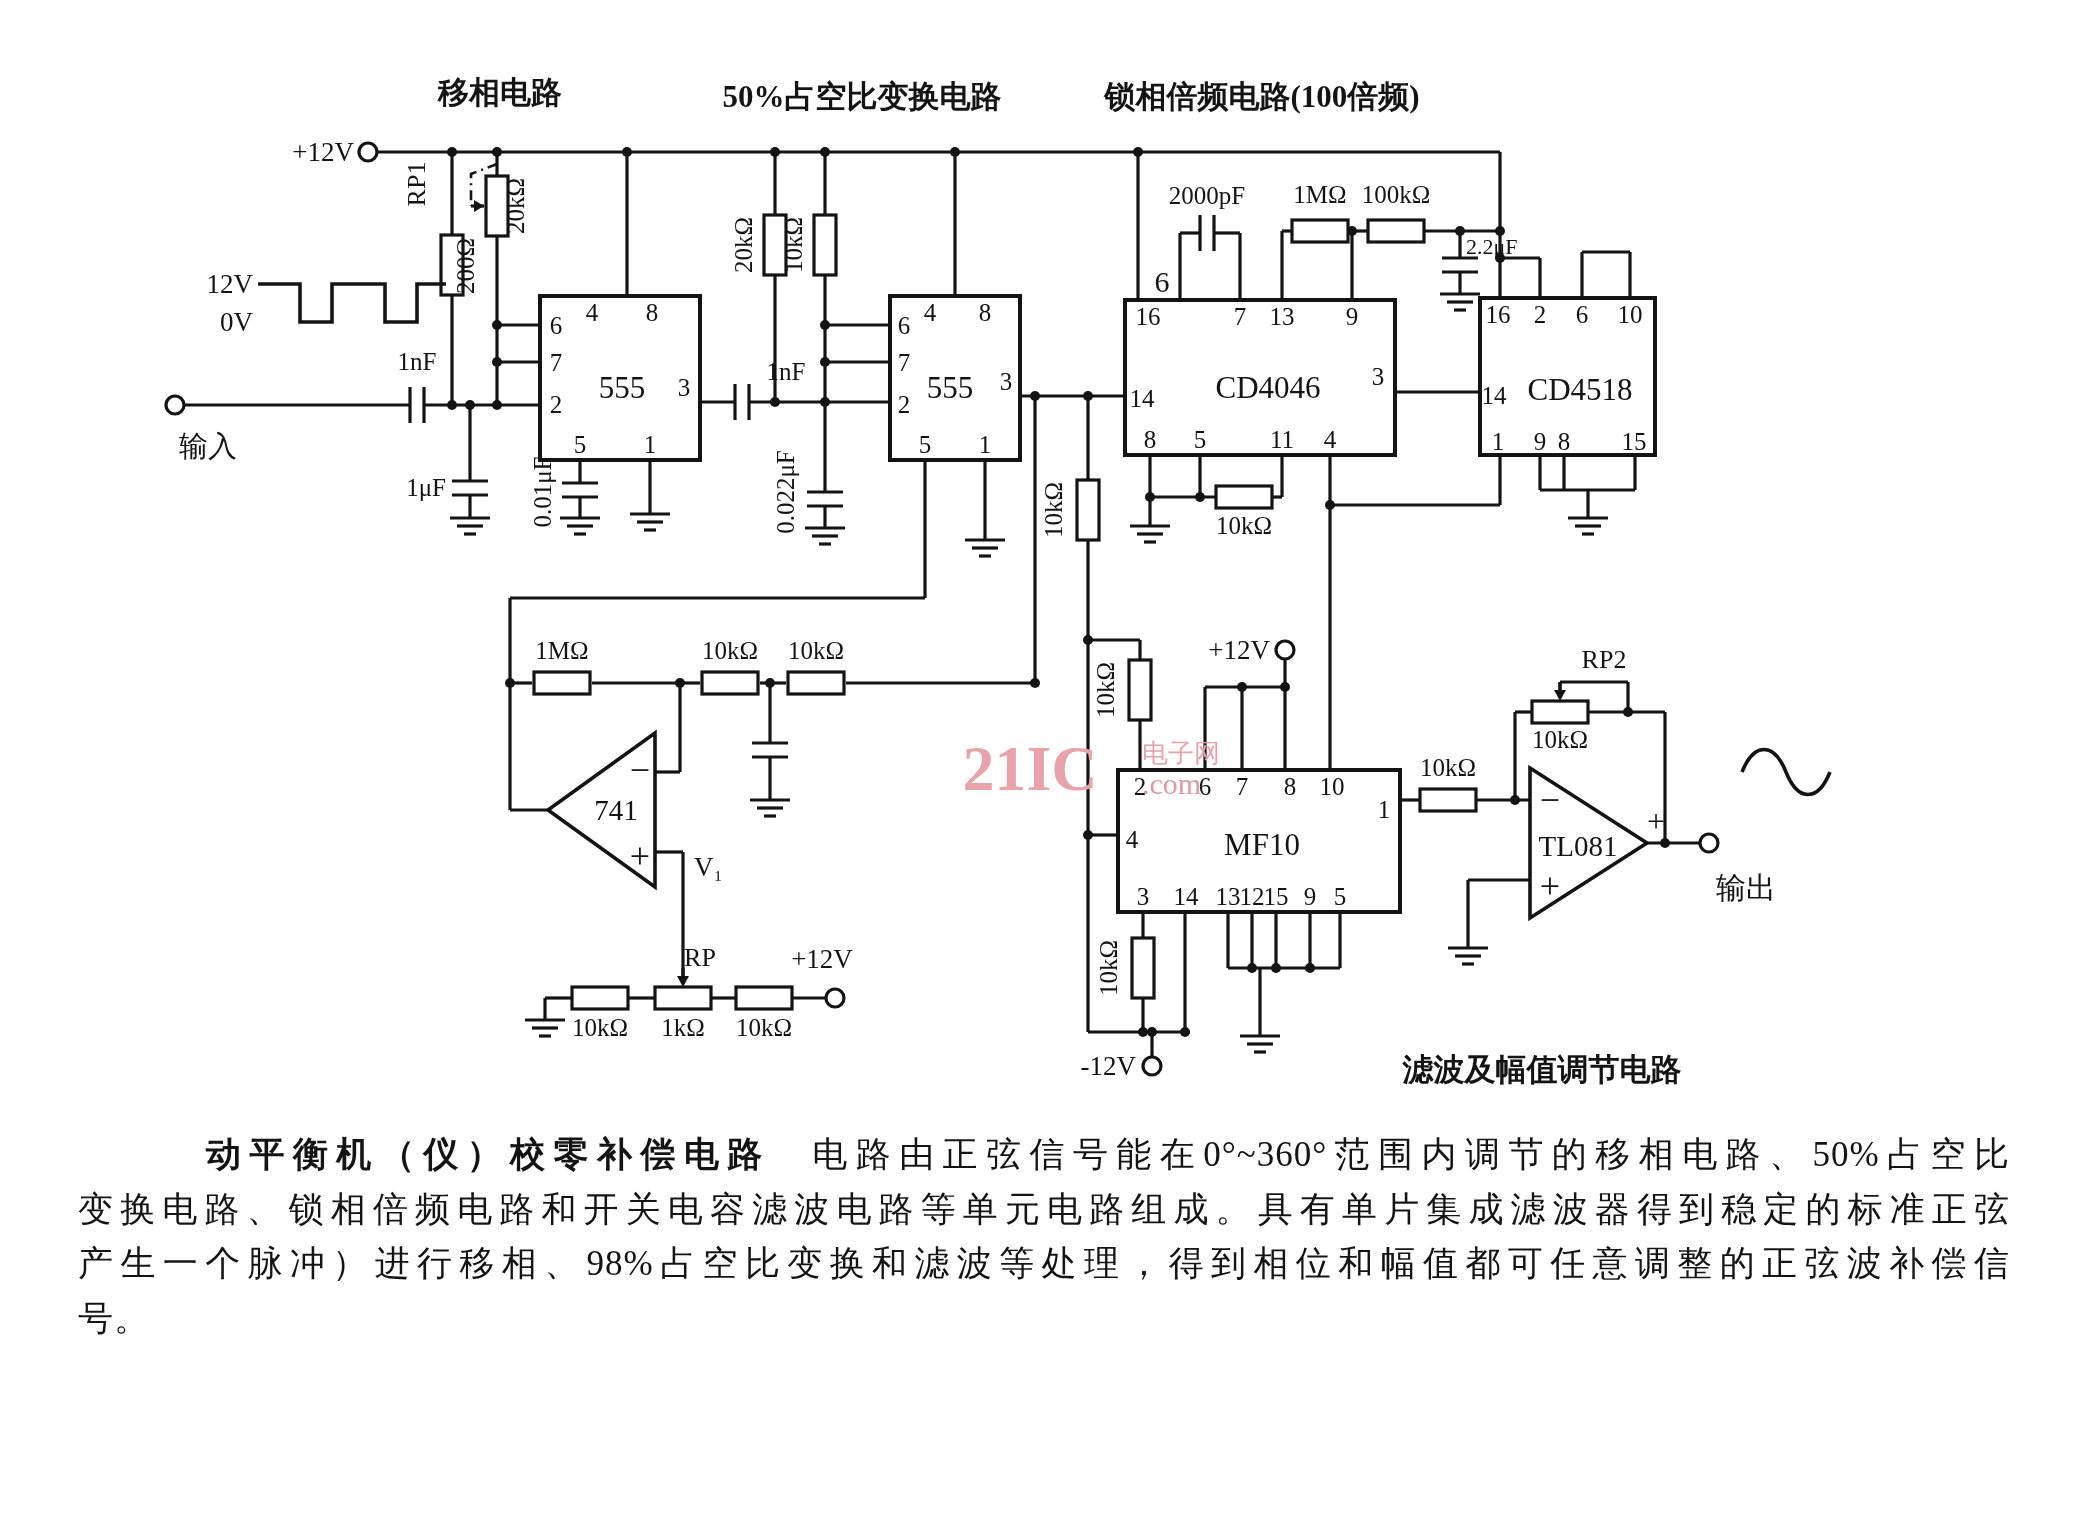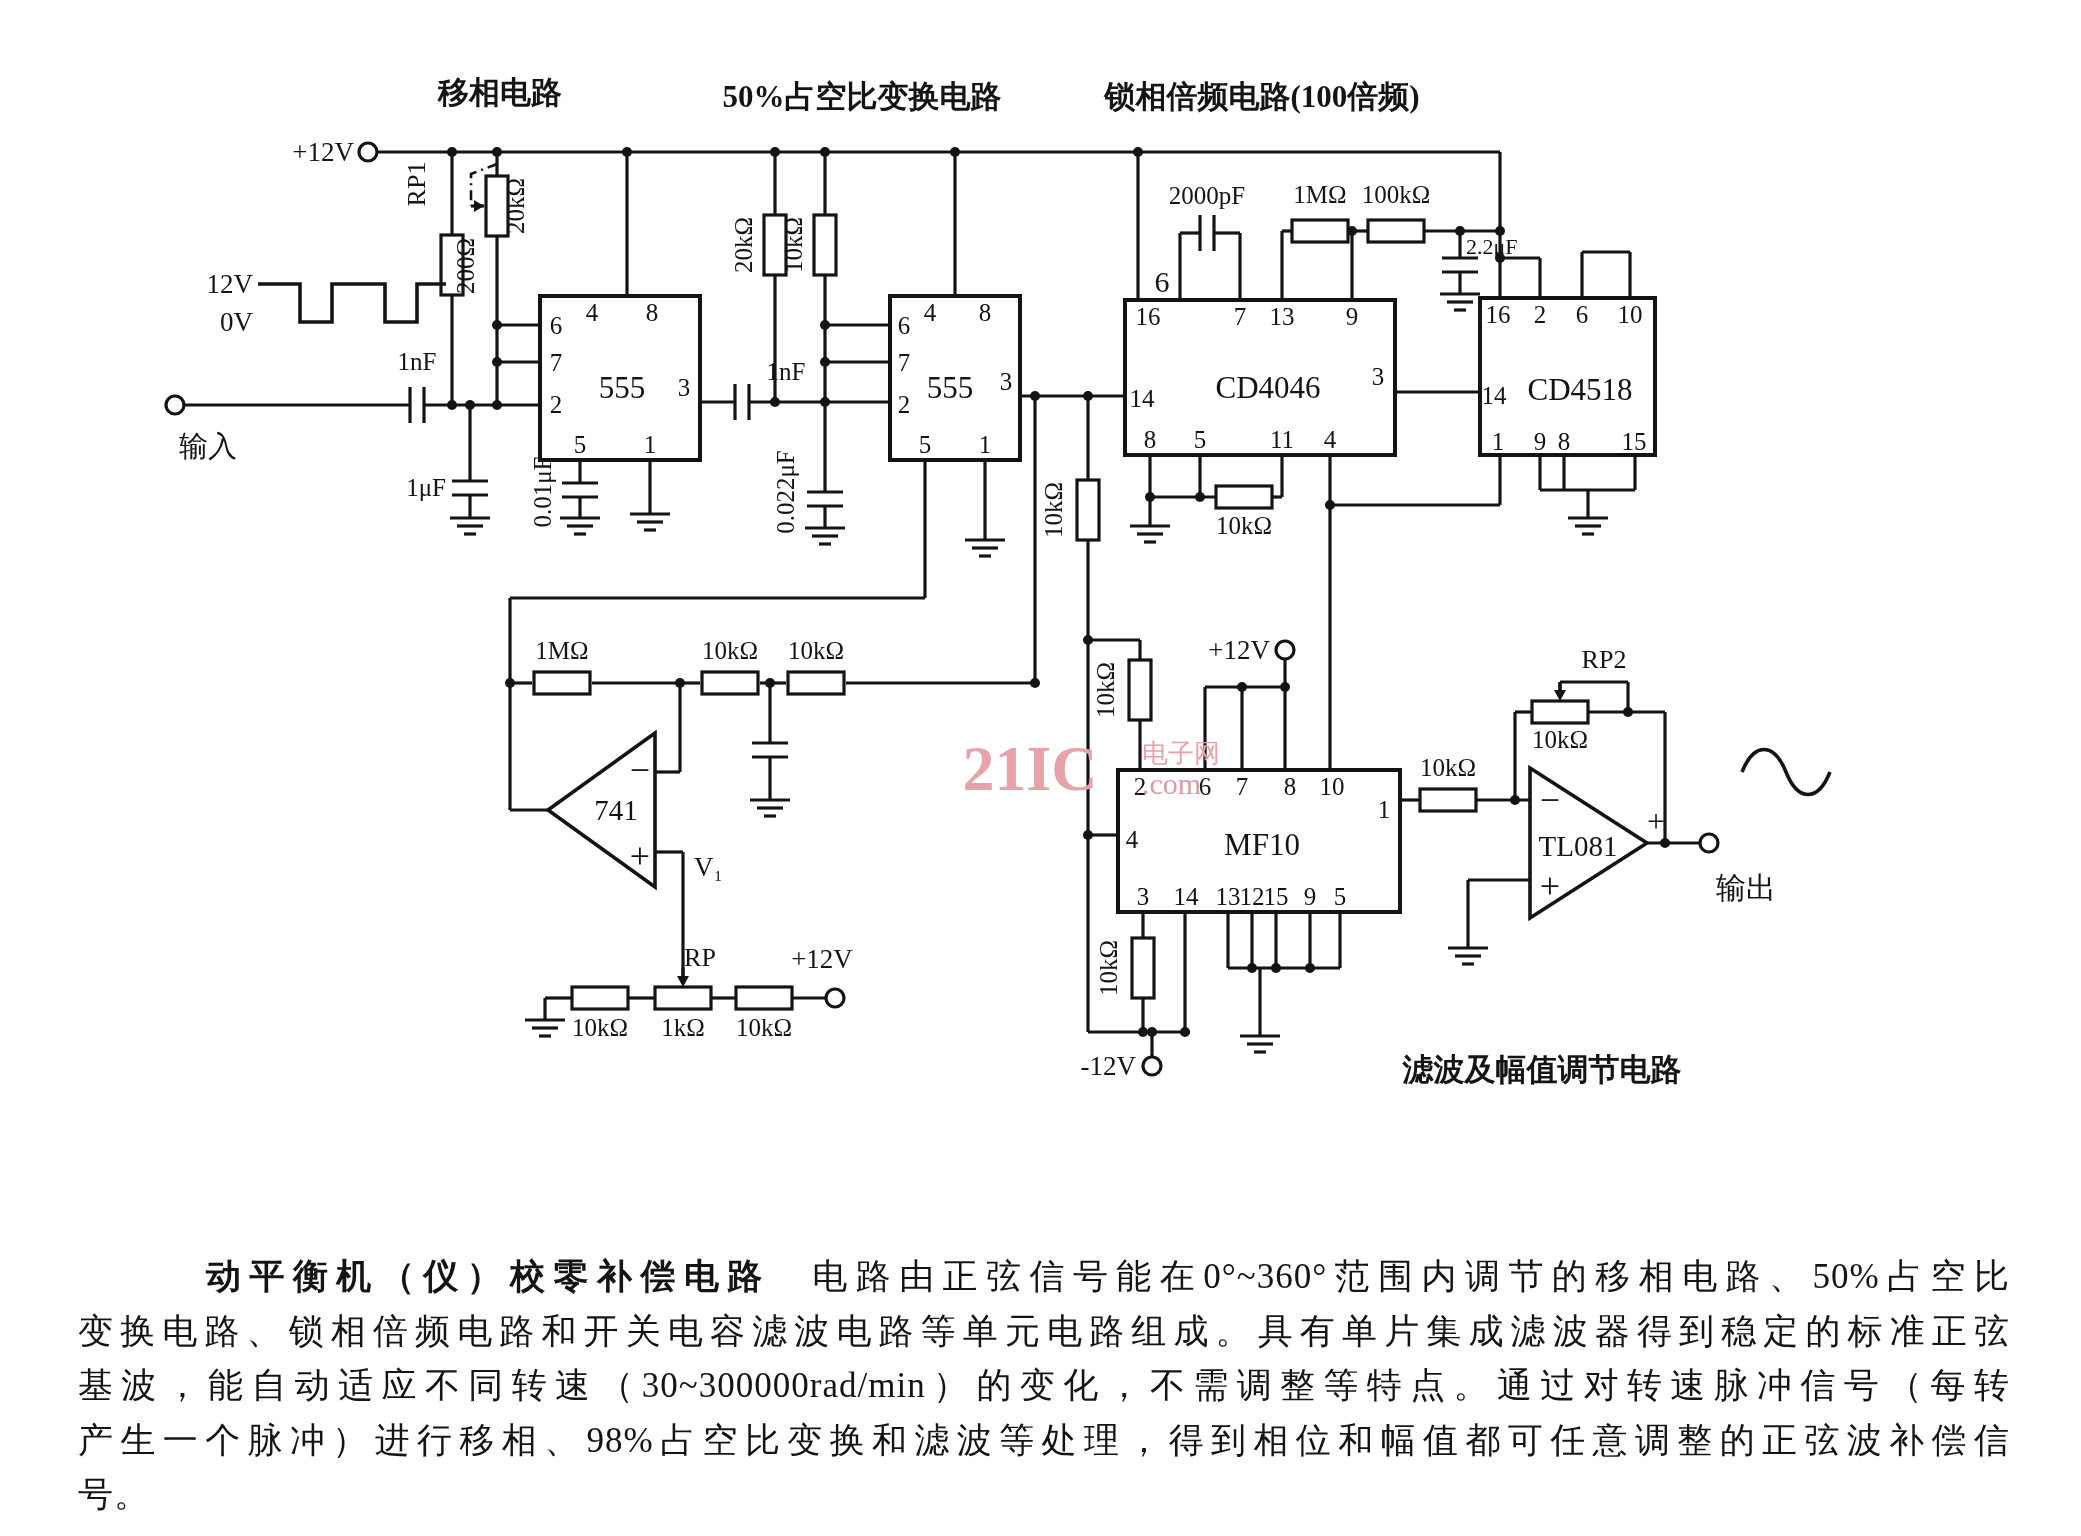--- a/index.html
+++ b/index.html
@@ -1,19 +1,19 @@
 <!DOCTYPE html>
 <html><head>
 <meta charset="utf-8">
 <style>
   html,body{margin:0;padding:0;background:#ffffff;}
   body{width:2081px;height:1536px;position:relative;font-family:"Liberation Serif",serif;}
   #stage{position:absolute;left:0;top:0;width:2081px;height:1536px;}
   svg{position:absolute;left:0;top:0;}
-  #paragraph{position:absolute;left:78px;top:1250px;width:1932px;color:#141414;}
+  #paragraph{position:absolute;left:78px;top:1128px;width:1932px;color:#141414;}
   .para-line{font-size:35px;line-height:54.5px;text-align:justify;text-align-last:justify;
              font-family:"Liberation Serif",serif;letter-spacing:1px;}
   .para-line.first{text-indent:0;}
   .para-line.last{text-align:left;text-align-last:left;}
   .para-bold{font-weight:bold;padding-left:128px;}
   .para-gap{display:inline-block;width:34px;}
 </style>
 </head>
 <body>
 
@@ -376,17 +376,16 @@
       <text x="1262" y="107" font-size="31" text-anchor="middle" fill="#141414" font-family="&quot;Liberation Serif&quot;,serif" font-weight="bold">锁相倍频电路(100倍频)</text>
       <text x="1542" y="1080" font-size="31" text-anchor="middle" fill="#141414" font-family="&quot;Liberation Serif&quot;,serif" font-weight="bold">滤波及幅值调节电路</text>
       <text x="1030" y="790" font-size="64" text-anchor="middle" fill="#e7a2aa" font-family="&quot;Liberation Serif&quot;,serif" font-weight="bold">21IC</text>
       <text x="1142" y="762" font-size="26" text-anchor="start" fill="#e7a2aa" font-family="&quot;Liberation Serif&quot;,serif" font-weight="normal">电子网</text>
       <text x="1142" y="794" font-size="30" text-anchor="start" fill="#df99a3" font-family="&quot;Liberation Serif&quot;,serif" font-weight="normal">.com</text>
     </svg>
 
   <div id="paragraph">
     <div class="para-line first"><span class="para-bold">动平衡机（仪）校零补偿电路</span><span class="para-gap"></span><span>电路由正弦信号能在0°~360°范围内调节的移相电路、50%占空比</span></div>
     <div class="para-line">变换电路、锁相倍频电路和开关电容滤波电路等单元电路组成。具有单片集成滤波器得到稳定的标准正弦</div>
-    <div class="para-line">基波，能自动适应不同转速（30~300000rad/min）的变化，不需调整等特点。通过对转速脉冲信号（每转</div>
     <div class="para-line">产生一个脉冲）进行移相、98%占空比变换和滤波等处理，得到相位和幅值都可任意调整的正弦波补偿信</div>
     <div class="para-line last">号。</div>
   </div>
 </div>
 
 </body></html>

